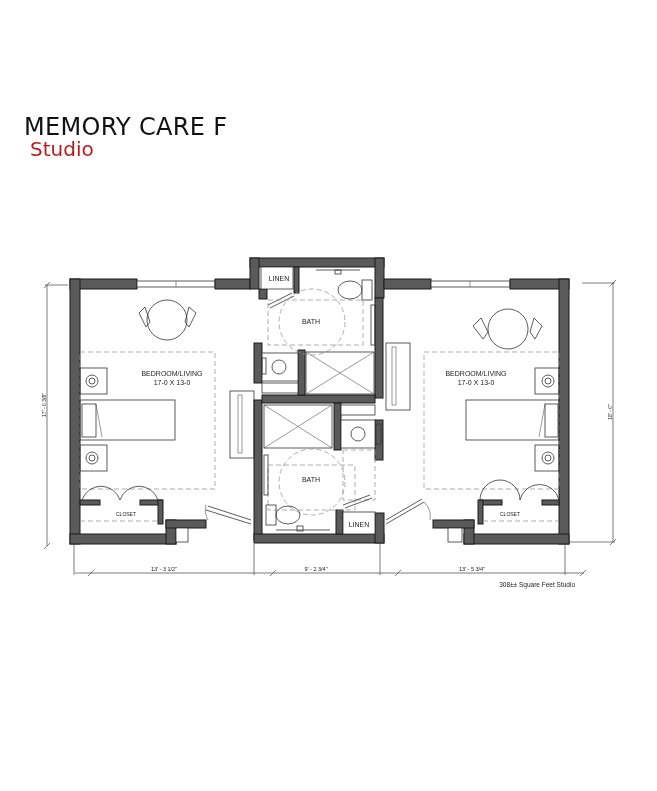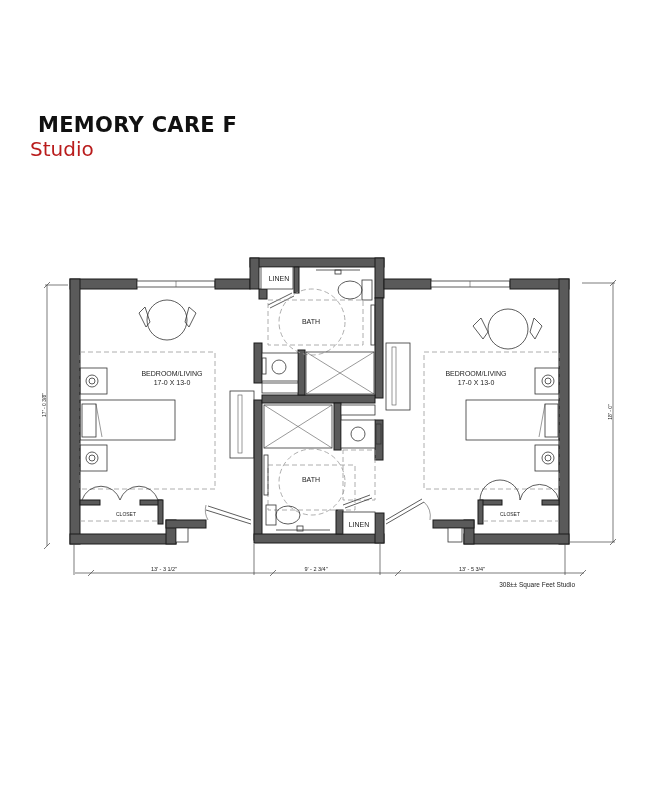--- a/index.html
+++ b/index.html
@@ -1,17 +1,17 @@
 <!DOCTYPE html>
 <html><head>
 <meta charset="utf-8">
 <style>
   html, body { margin:0; padding:0; background:#ffffff; }
   body { width:657px; height:791px; position:relative; overflow:hidden; font-family:"Liberation Sans", sans-serif; }
-  .title { position:absolute; left:38px; top:113px; font-size:21px; font-weight:bold; color:#111; letter-spacing:0.3px; font-family:"DejaVu Sans", sans-serif; }
+  .title { position:absolute; left:24px; top:113px; font-size:24px; font-weight:normal; color:#111; letter-spacing:0.3px; font-family:"DejaVu Sans", sans-serif; }
   .subtitle { position:absolute; left:30px; top:137px; font-size:20px; color:#b91c1c; font-family:"DejaVu Sans", sans-serif; }
   svg.plan { position:absolute; left:0; top:0; }
   .lbl { font-family:"Liberation Sans", sans-serif; fill:#222; }
 </style>
 </head>
 <body>
 
 <div class="title">MEMORY CARE F</div>
 <div class="subtitle">Studio</div>
 

